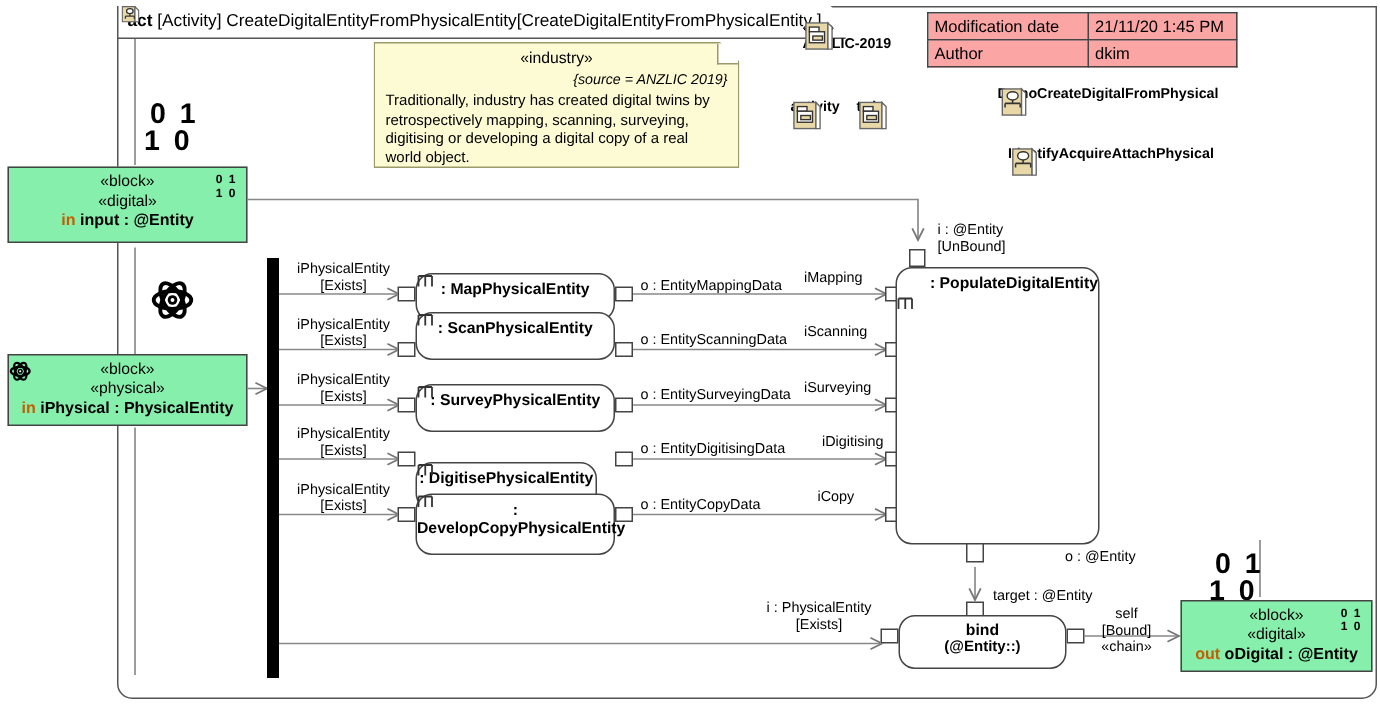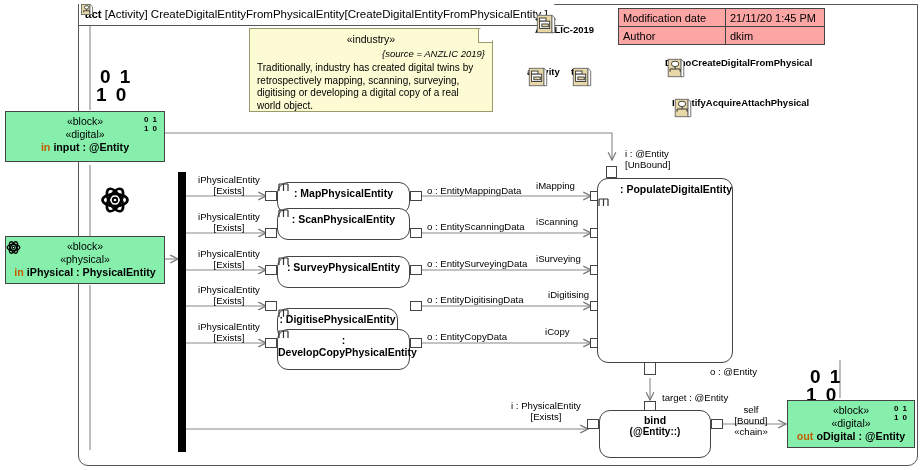--- a/index.html
+++ b/index.html
@@ -337,21 +337,21 @@
 <div class="pin" style="left:644px;top:362px;width:12px;height:13px;"></div>
 <div class="el" style="left:662px;top:366px;margin-left:48px;">o : @Entity</div>
 
 <div class="el" style="left:662px;top:392px;">target : @Entity</div>
 <div class="pin" style="left:644px;top:401px;width:12px;height:11px;"></div>
 <div class="el c" style="left:500px;top:400px;width:92px;">
   <div>i : PhysicalEntity</div>
   <div>[Exists]</div>
 </div>
 <div class="pin" style="left:587px;top:419px;"></div>
-<div class="act" style="left:599px;top:410px;width:112px;height:48px;">
+<div class="act" style="left:599px;top:410px;width:112px;height:36px;">
   <span class="cap" style="padding-top:3px;">bind</span>
   <span class="sub">(@Entity::)</span>
 </div>
 <div class="pin" style="left:711px;top:419px;"></div>
 <div class="el c" style="left:715px;top:404px;width:72px;">
   <div>self</div>
   <div>[Bound]</div>
   <div>«chain»</div>
 </div>
 

